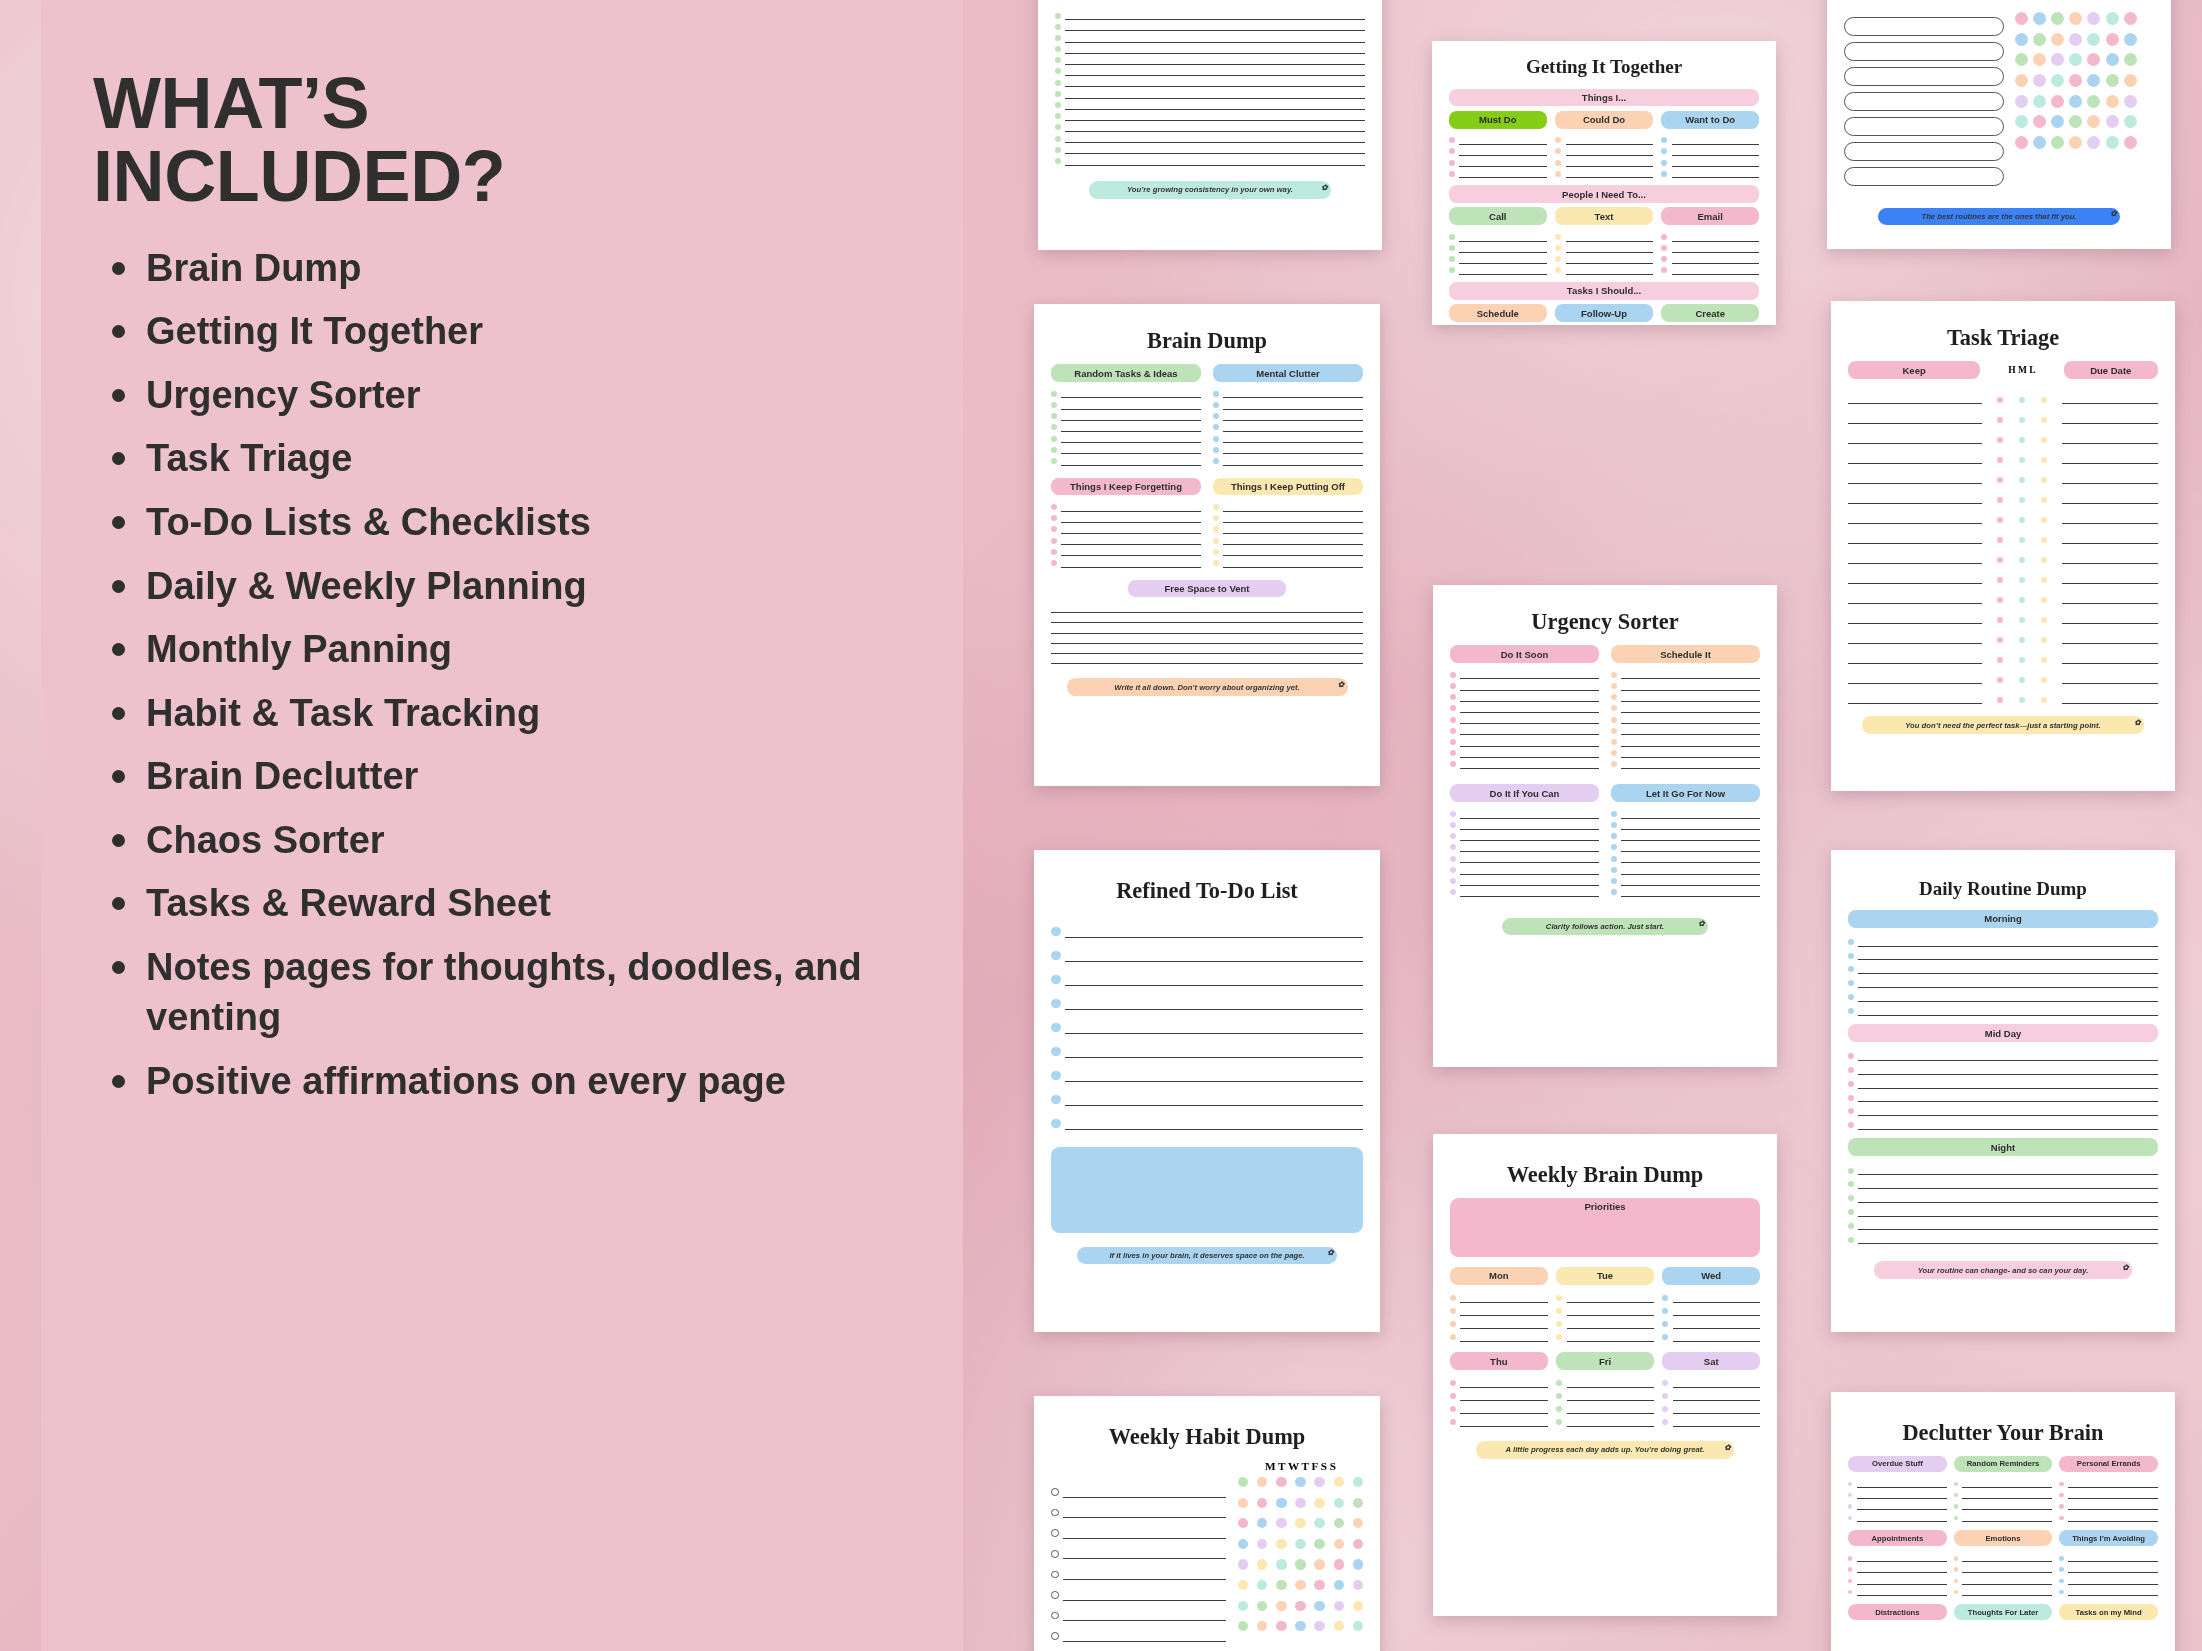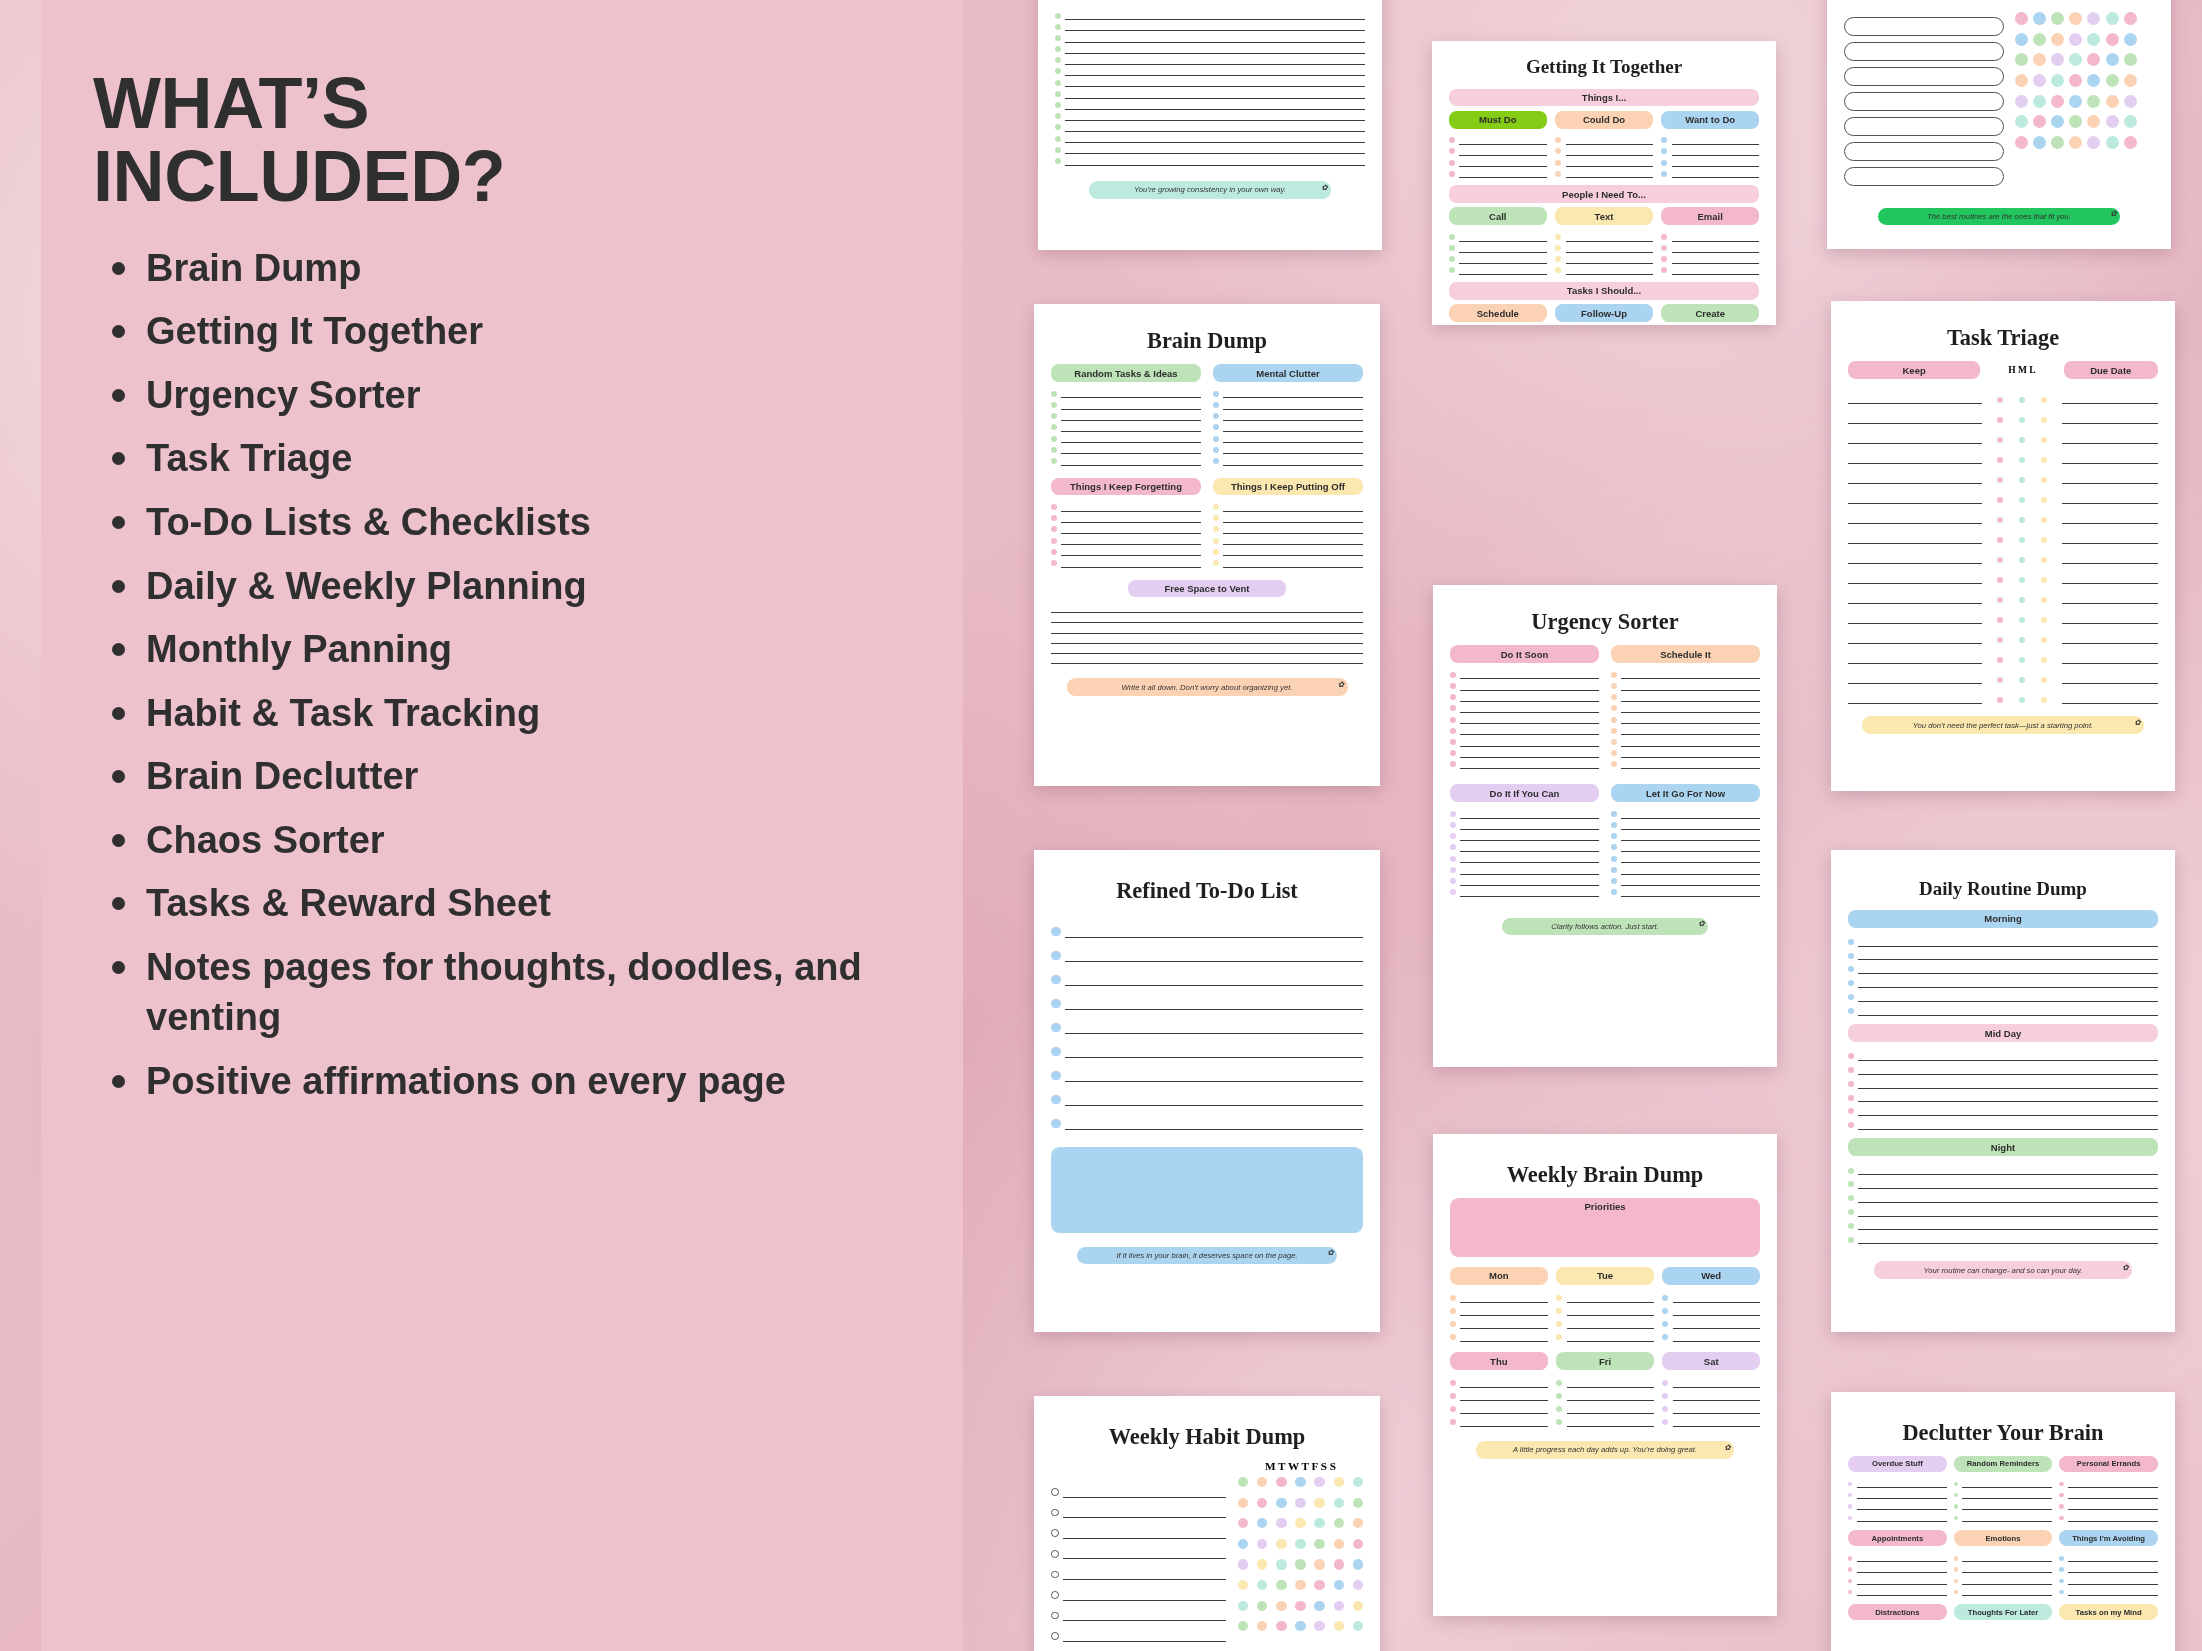--- a/index.html
+++ b/index.html
@@ -64,21 +64,21 @@
   }
   .band{ border-radius:7.7px; text-align:center; font-size:9.5px; font-weight:700; color:#2d2d2d; padding:3.4px 0; }
   .lines{ margin-top:5.2px; }
   .line{ height:10.3px; border-bottom:0.9px solid #3c3c3c; }
   .dotline{ display:flex; align-items:flex-end; gap:4.3px; height:11.2px; }
   .dot{ width:6px;height:6px;border-radius:50%; flex:0 0 auto; margin-bottom:1.7px;}
   .dotline .ln{ flex:1; border-bottom:0.9px solid #3c3c3c; }
   .circle{ width:7.7px;height:7.7px;border-radius:50%;border:1.3px solid #555; flex:0 0 auto; margin-bottom:1.7px; background:#fff;}
   .quote{
     border-radius:8.6px; text-align:center; font-style:italic;
-    font-size:7.7px; color:#333; padding:4.3px 8.6px; font-weight:400;
+    font-size:7.7px; color:#333; padding:4.3px 8.6px; font-weight:700;
     position:relative;
   }
   .quote .star{ position:absolute; right:3.4px; top:1.7px; font-size:7.7px; }
   .col2{ display:flex; gap:12px; }
   .col2 > div{ flex:1; }
   .col3{ display:flex; gap:8.6px; }
   .col3 > div{ flex:1; }
 </style>
 </head>
 <body>
@@ -407,21 +407,21 @@
           <span class="dot" style="width:13px;height:13px;background:#f4b8cd"></span>
           <span class="dot" style="width:13px;height:13px;background:#abd4f0"></span>
           <span class="dot" style="width:13px;height:13px;background:#bfe3b8"></span>
           <span class="dot" style="width:13px;height:13px;background:#fbd3b4"></span>
           <span class="dot" style="width:13px;height:13px;background:#e3cdf0"></span>
           <span class="dot" style="width:13px;height:13px;background:#bdeadf"></span>
           <span class="dot" style="width:13px;height:13px;background:#f4b8cd"></span>
         </div>
     </div>
   </div>
-  <div class="quote" style="background:#22c55e; margin:15.5px 34px 0 34px;">
+  <div class="quote" style="background:#3b82f6; margin:15.5px 34px 0 34px;">
     <span>The best routines are the ones that fit you.</span>
     <span class="star">✿</span>
   </div>
 </div>
 
 <div class="sheet" style="left:1034px; top:304px; width:346px; height:482px;">
   <h2 style="font-size:22.4px; margin-top:12px;">Brain Dump</h2>
   <div class="col2">
     <div>
       <div class="tag" style="background:#bfe3b8;">Random Tasks &amp; Ideas</div>

